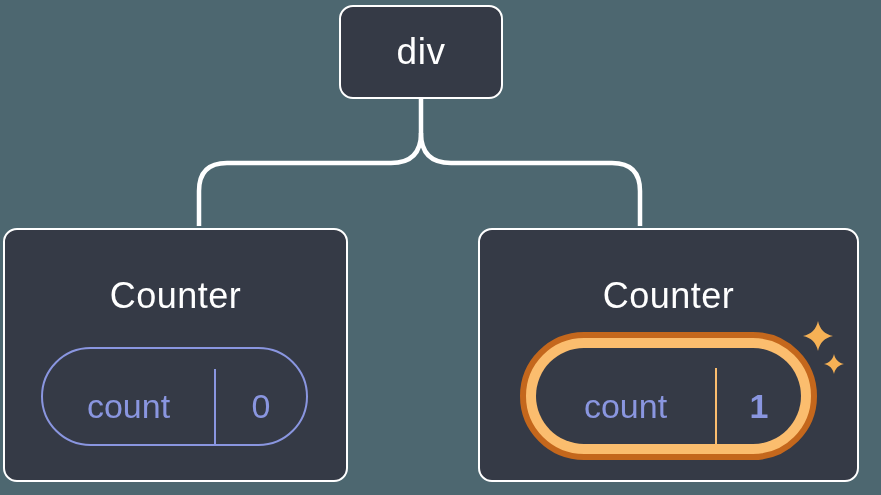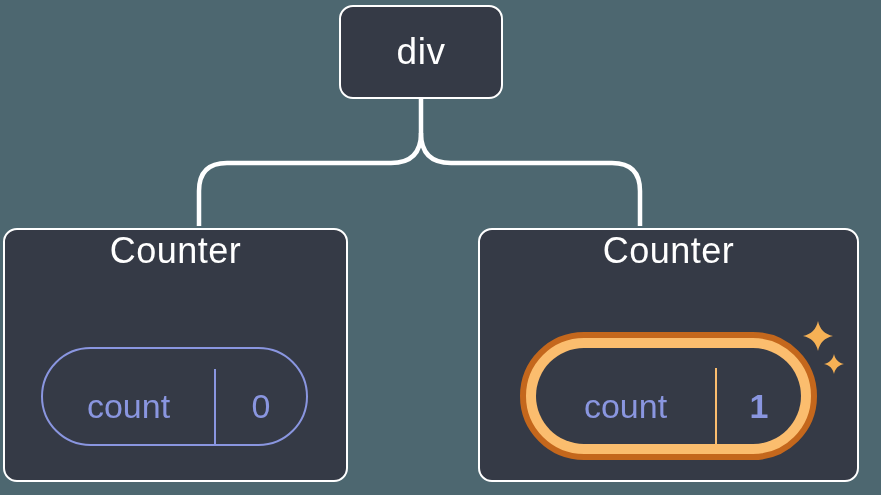--- a/index.html
+++ b/index.html
@@ -50,20 +50,21 @@
     align-items: center;
     justify-content: center;
     color: var(--text);
     font-size: 37px;
     font-weight: 400;
     letter-spacing: 0.5px;
   }
   .counter-card-left  { left: 3px;   top: 228px; width: 345px; height: 254px; }
   .counter-card-right { left: 478px; top: 228px; width: 381px; height: 254px; }
   .card-title {
+    margin-top: 45px;
     text-align: center;
     color: var(--text);
     font-size: 36px;
     font-weight: 500;
     letter-spacing: 0.5px;
   }
   .state-pill {
     position: absolute;
     display: flex;
     align-items: stretch;

